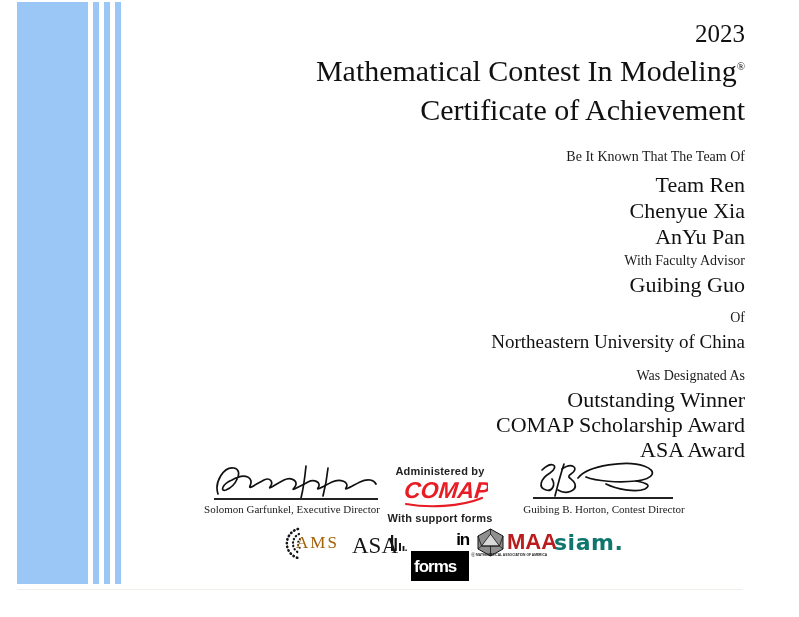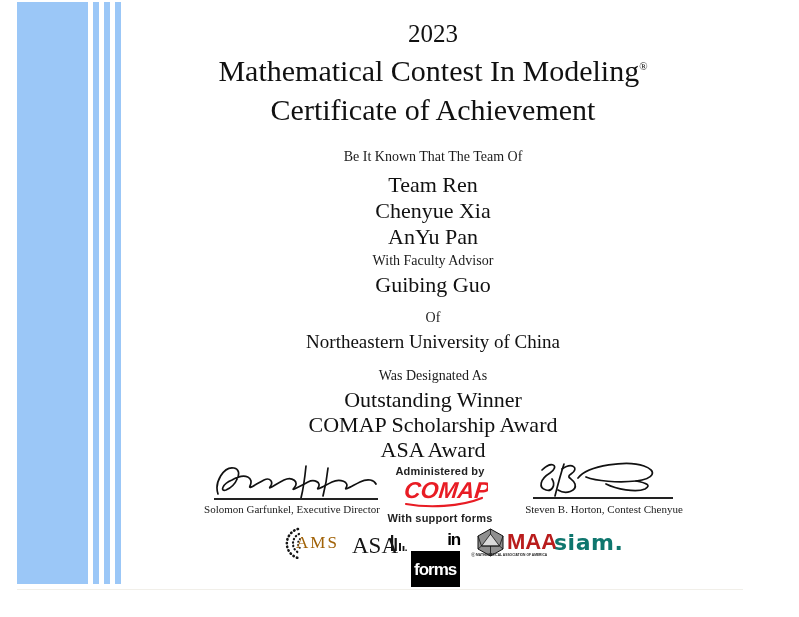--- a/index.html
+++ b/index.html
@@ -9,21 +9,21 @@
   }
   
   .bar{position:absolute;top:2px;height:582px;background:#9bc7f7;}
   .bar-main{left:17px;width:71px;}
   .bar-s1{left:93px;width:6px;}
   .bar-s2{left:104px;width:6px;}
   .bar-s3{left:115px;width:6px;}
   .scan-line{position:absolute;left:17px;top:589px;width:726px;height:1px;background:#f1efe9;}
 
   
-  .line{position:absolute;left:121px;width:624px;text-align:center;line-height:1;white-space:nowrap;}
+  .line{position:absolute;left:121px;width:624px;text-align:right;line-height:1;white-space:nowrap;}
   .year{top:21px;font-size:25px;}
   .title{top:56px;font-size:30px;}
   .title sup{font-size:11px;vertical-align:super;}
   .subtitle{top:95px;font-size:30px;}
   .small{font-size:14px;color:#1a1a1a;}
   .intro-team{top:150px;}
   .name{font-size:22px;}
   .m0{top:174px;} .m1{top:200px;} .m2{top:226px;}
   .intro-adv{top:254px;}
   .advisor{top:274px;}
@@ -54,21 +54,21 @@
   
   .logo-row *{box-sizing:border-box;}
   .ams-arc{position:absolute;left:279px;top:527px;}
   .ams-text{position:absolute;left:296px;top:534px;font-size:17px;line-height:1;letter-spacing:2px;color:#a16207;}
   .asa-text{position:absolute;left:352px;top:534px;font-size:23px;line-height:1;letter-spacing:0px;color:#151515;}
   .asa-bars{position:absolute;left:391px;top:535px;}
   .informs{position:absolute;left:411px;top:531px;display:flex;align-items:flex-end;
     font-family:"Liberation Sans", sans-serif;font-weight:bold;flex-direction:column;}
   .informs .in{font-size:17px;line-height:1;color:#000;letter-spacing:-1px;padding-bottom:3px;}
   .informs .forms-box{background:#000;color:#fff;font-size:17px;letter-spacing:-1px;
-    padding:3px 4px 3px 3px;line-height:1;height:36px;display:flex;align-items:center;}
+    padding:3px 13px 3px 3px;line-height:1;height:30px;display:flex;align-items:center;}
   .informs-reg{position:absolute;left:471px;top:552px;font-size:6px;font-family:"Liberation Sans", sans-serif;color:#333;}
   .maa-icon{position:absolute;left:476px;top:528px;}
   .maa-text{position:absolute;left:507px;top:531px;font-family:"Liberation Sans", sans-serif;
     font-weight:bold;font-size:22px;line-height:1;letter-spacing:0px;color:#b91c1c;}
   .maa-caption{position:absolute;left:449px;top:553px;width:120px;text-align:center;
     font-family:"Liberation Sans", sans-serif;font-weight:bold;font-size:6px;color:#222;
     transform:scale(0.55);transform-origin:center top;white-space:nowrap;}
   .siam-text{position:absolute;left:554px;top:532px;font-family:"DejaVu Sans", sans-serif;
     font-weight:800;font-size:22px;line-height:1;letter-spacing:0.5px;color:#0f766e;}
 </style>
@@ -121,21 +121,21 @@
 <svg class="sig-svg" style="left:528px;top:458px;" width="150" height="42" viewBox="0 0 150 42">
   <g fill="none" stroke="#111" stroke-width="1.7" stroke-linecap="round">
     <path d="M14,12 C24,2 32,8 22,15 C12,21 10,30 18,32 C24,34 28,27 24,21"></path>
     <path d="M36,6 C32,18 29,30 27,38"></path>
     <path d="M34,11 C44,4 52,10 43,16 C37,20 45,20 47,26 C49,33 38,37 30,32"></path>
     <path d="M50,20 C60,7 100,2 116,8 C130,13 126,21 108,23 C90,25 68,23 58,19"></path>
     <path d="M108,23 C118,25 124,27 117,31 C108,35 88,31 78,26"></path>
   </g>
 </svg>
 <div class="sig-line sig-line-right"></div>
-<div class="sig-caption cap-right">Steven B. Horton, Contest Chenyue</div>
+<div class="sig-caption cap-right">Guibing B. Horton, Contest Director</div>
 
 <div class="logo-row">
 
   <svg class="ams-arc" width="22" height="33" viewBox="0 0 22 33">
     <g fill="none" stroke="#151515" stroke-linecap="round">
       <path d="M19,2 A15,15 0 0 0 19,31" stroke-width="2.6" stroke-dasharray="0.4 3.4"></path>
       <path d="M20,7 A10.5,10.5 0 0 0 20,26" stroke-width="2.2" stroke-dasharray="0.4 3.1"></path>
       <path d="M21,12 A6,6 0 0 0 21,21" stroke-width="1.8" stroke-dasharray="0.3 2.8"></path>
     </g>
   </svg>

